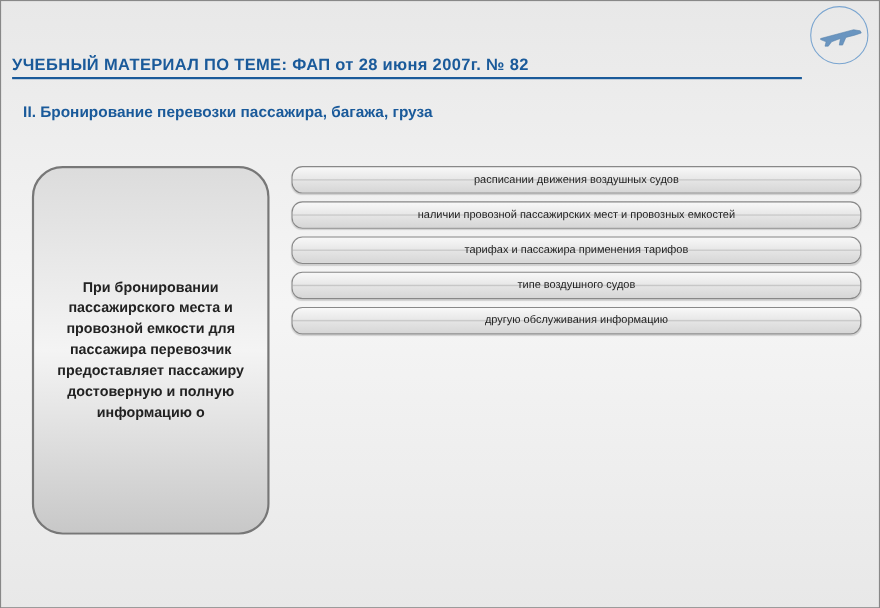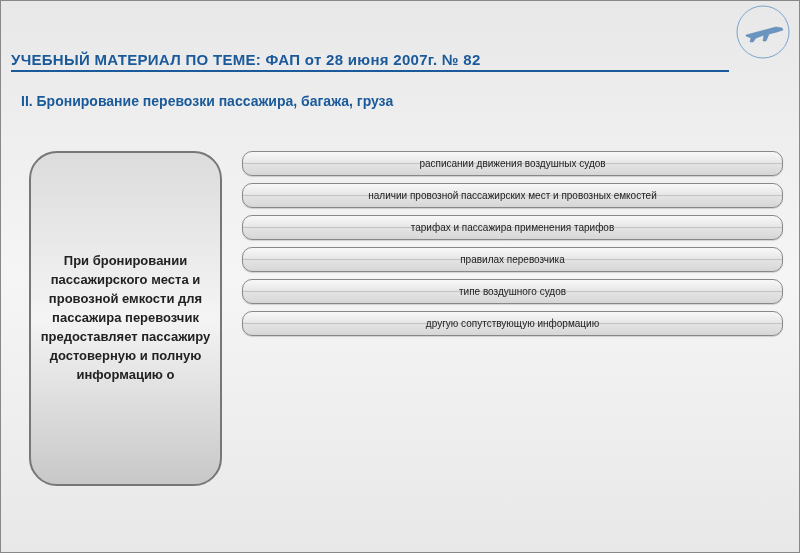--- a/index.html
+++ b/index.html
@@ -43,21 +43,21 @@
     width: 55px;
     height: 55px;
   }
   .content {
     display: flex;
     padding: 20px 10px 10px 28px;
     gap: 20px;
     align-items: flex-start;
   }
   .left-box {
-    width: 193px;
+    width: 216px;
     min-height: 335px;
     border: 2px solid #777;
     border-radius: 28px;
     background: linear-gradient(to bottom, #dcdcdc 0%, #f4f4f4 50%, #c8c8c8 100%);
     display: flex;
     align-items: center;
     justify-content: center;
     padding: 14px 8px;
     text-align: center;
   }
@@ -103,17 +103,16 @@
 </div>
 
 <div class="content">
   <div class="left-box">
     <div class="left-text">При бронировании пассажирского места и провозной емкости для пассажира перевозчик предоставляет пассажиру достоверную и полную информацию о</div>
   </div>
   <div class="right-col">
     <div class="pill">расписании движения воздушных судов</div>
     <div class="pill">наличии провозной пассажирских мест и провозных емкостей</div>
     <div class="pill">тарифах и пассажира применения тарифов</div>
-    <div class="pill">правилах перевозчика</div>
     <div class="pill">типе воздушного судов</div>
-    <div class="pill">другую сопутствующую информацию</div>
+    <div class="pill">другую обслуживания информацию</div>
   </div>
 </div>
 
 </body></html>

